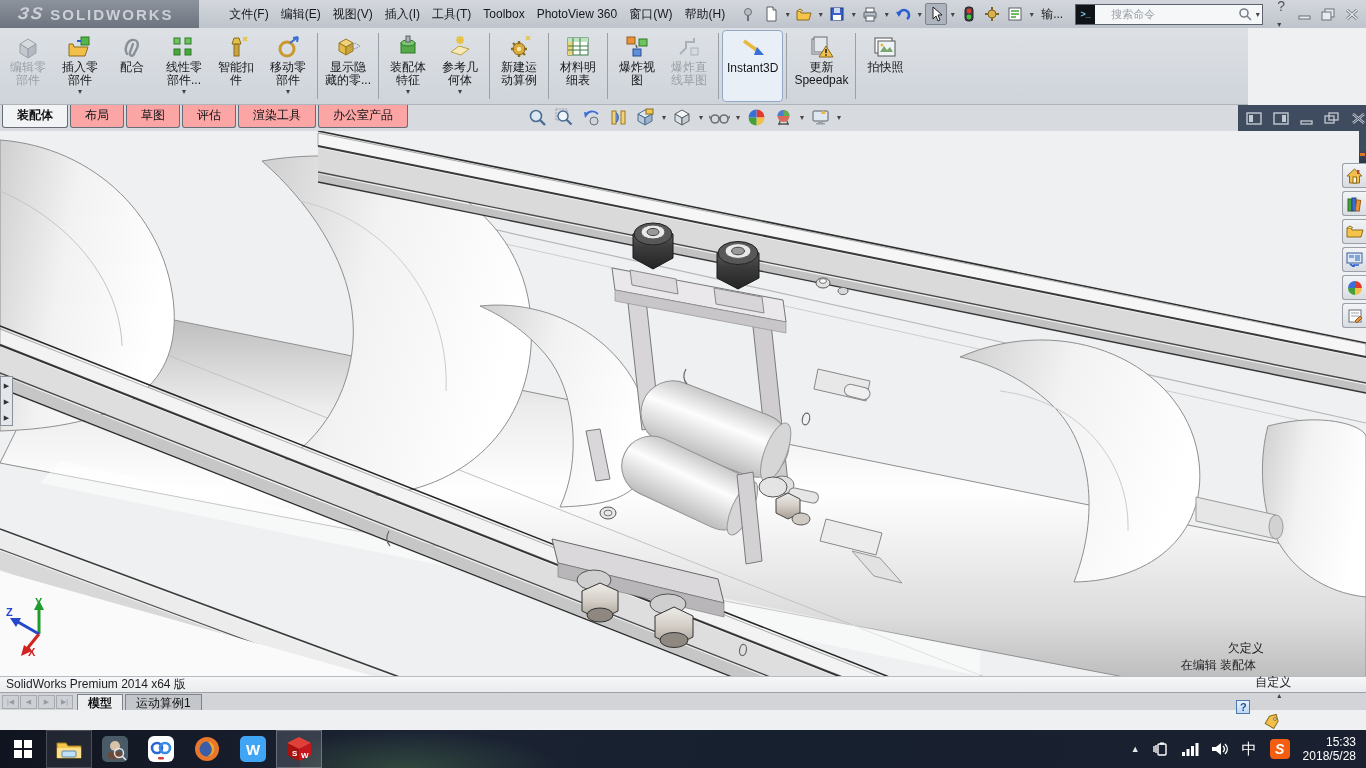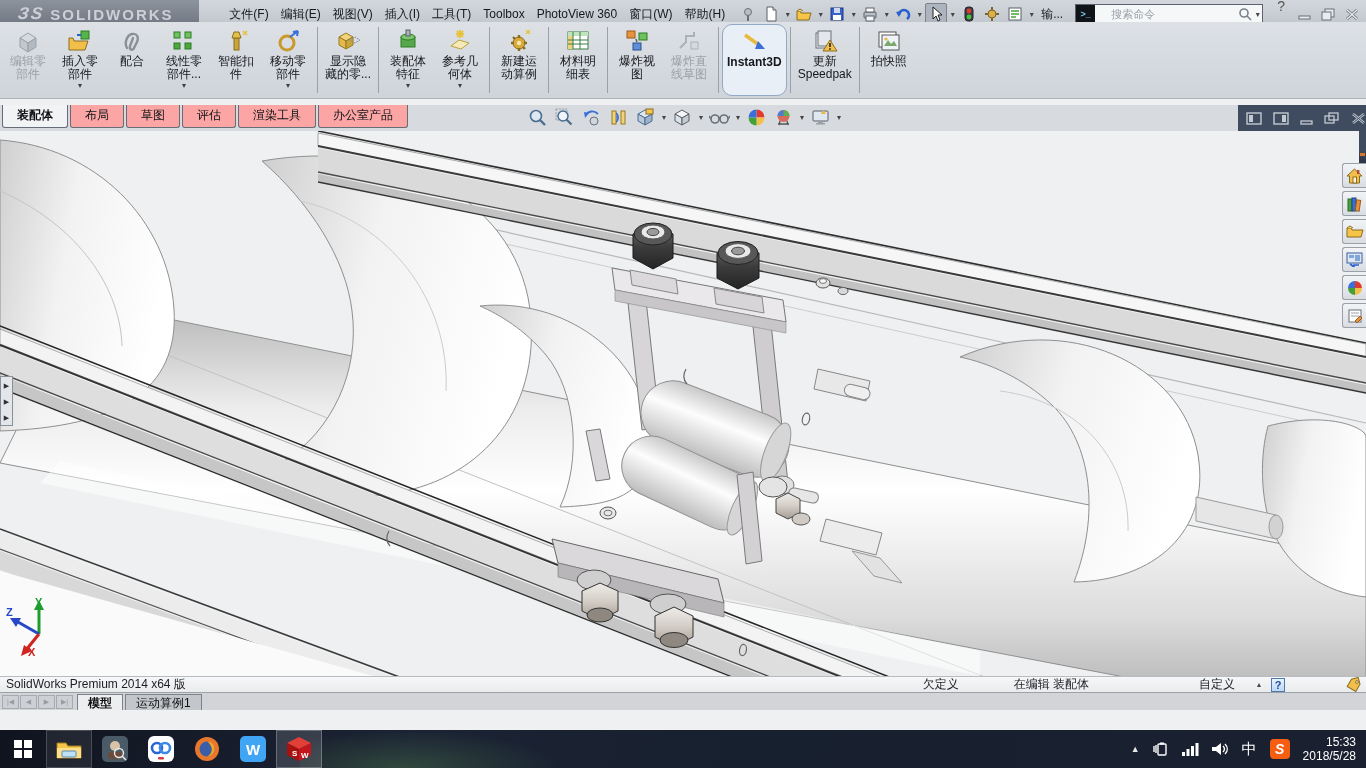--- a/index.html
+++ b/index.html
@@ -25,31 +25,31 @@
   .searchbox { display:flex; align-items:center; width:188px; height:21px;
     background:#f6f7f8; border:1px solid #5c626b; margin-left:8px; }
   .search-console { width:19px; height:19px; background:#101418; display:flex;
     align-items:center; justify-content:center; color:#7ec3e8; font-size:9px; font-weight:bold; }
   .searchbox input { flex:1; border:none; outline:none; background:transparent;
     font-size:11px; color:#333; padding:0 16px; min-width:10px; }
   .searchbox input::placeholder { color:#9aa0a8; }
   .winctl { display:flex; align-items:center; gap:10px; margin-left:14px; margin-right:8px; }
   .help7 { font-size:14px; color:#555; }
   
-  .cmdmgr { position:absolute; top:22px; left:0; width:1366px; height:77px;
+  .cmdmgr { position:absolute; top:28px; left:0; width:1248px; height:77px;
     background:linear-gradient(#dde1e6,#cfd4da); display:flex; align-items:stretch;
     padding:2px 0 2px 2px; border-bottom:1px solid #aeb3ba; }
   .cmbtn { display:flex; flex-direction:column; align-items:center; padding:3px 4px 1px;
     min-width:52px; cursor:default; }
   .cmbtn .cicon { height:28px; display:flex; align-items:center; justify-content:center; }
   .cmbtn .clabel { font-size:12px; line-height:13px; color:#15171a; text-align:center;
     white-space:pre-line; }
   .cmbtn.disabled .clabel { color:#9aa0a7; }
   .cmbtn .ccaret { font-size:8px; color:#3b3f45; height:10px; }
-  .cmbtn.active { background:#e9eff7; border:1px solid #93a8c4; border-radius:10px;font-weight:bold; }
+  .cmbtn.active { background:#e9eff7; border:1px solid #93a8c4; border-radius:4px; }
   .cmsep { width:1px; background:#9aa0a8; margin:3px 3px; }
   
   .tabrow { position:absolute; top:105px; left:0; width:1366px; height:26px;
     background:#d7dadf; }
   .rtabs { position:absolute; left:2px; top:0; display:flex; height:26px; align-items:flex-start; }
   .rtab { font-size:12px; color:#101215; background:#fca5a5; border:1px solid #676d75;
     padding:2px 14px 3px; margin-right:2px; border-radius:0 0 3px 3px; border-top:none; }
   .rtab.active { background:#f2f3f4; font-weight:bold; }
   .hud { position:absolute; left:527px; top:2px; display:flex; align-items:center; gap:6px; }
   .hudbtn { display:flex; align-items:center; justify-content:center; width:21px; height:21px; }
@@ -78,21 +78,21 @@
   .mnavbtn { width:17px; height:14px; background:#cdd0d4; border:1px solid #a7abb0;
     color:#989da3; font-size:7px; display:flex; align-items:center; justify-content:center; }
   .mtab { font-size:12px; padding:0 10px 1px; border:1px solid #7d828a; border-bottom:none;
     background:#c3c6cb; color:#111; margin-left:2px; height:16px; }
   .mtab.active { background:#eceeef; font-weight:bold; }
   
   .statusbar { position:absolute; top:676px; left:0; width:1366px; height:16px;
     background:linear-gradient(#f6f7f8,#e9ebed); border-top:1px solid #b8bcc1;
     display:flex; align-items:center; font-size:12px; color:#1c1e22; }
   .sb-left { margin-left:6px; }
-  .sb-right { margin-left:auto; display:flex; align-items:center; }
+  .sb-right { margin-left:auto; display:flex; align-items:center;flex-direction:column; }
   .sb-item { white-space:nowrap; }
   .sb-caret { font-size:8px; color:#444; margin:0 10px 0 22px; }
   .sb-help { width:14px; height:14px; background:linear-gradient(#eaf3ff,#bcd7f5);
     border:1px solid #4d79ad; color:#1d4f94; font-size:11px; font-weight:bold;
     display:flex; align-items:center; justify-content:center; margin-right:60px; }
   
   .taskbar { position:absolute; top:730px; left:0; width:1366px; height:38px;
     background:linear-gradient(100deg,#10141f 0%,#1b2334 30%,#17202e 55%,#1a2030 100%);
     display:flex; align-items:center; }
   .taskbar::before { content:""; position:absolute; left:300px; width:260px; height:38px;

